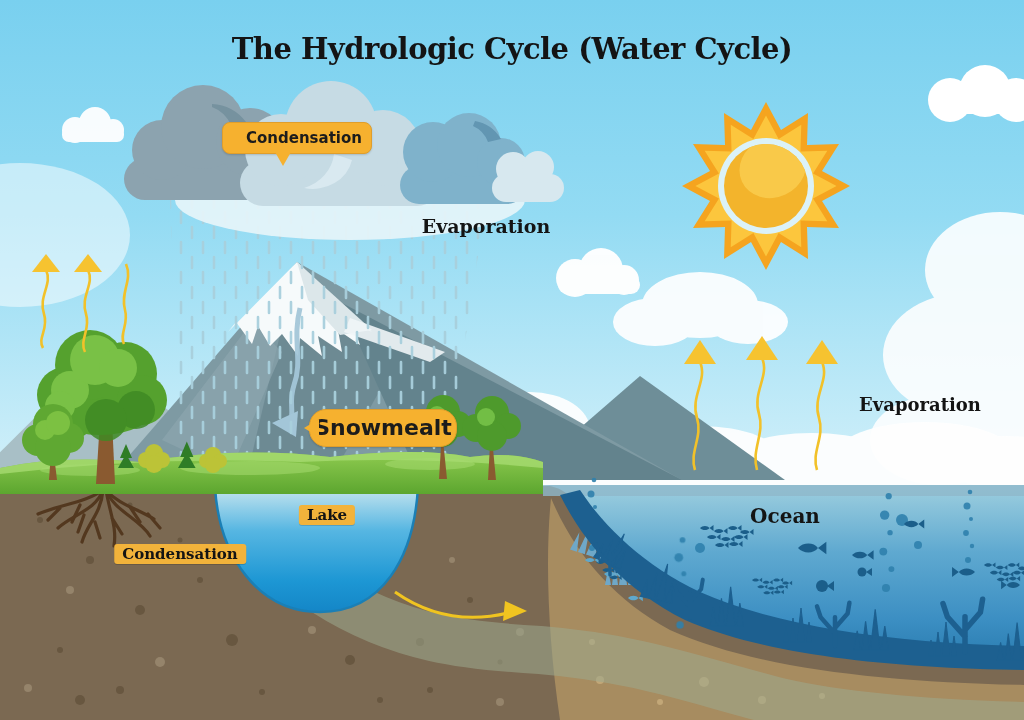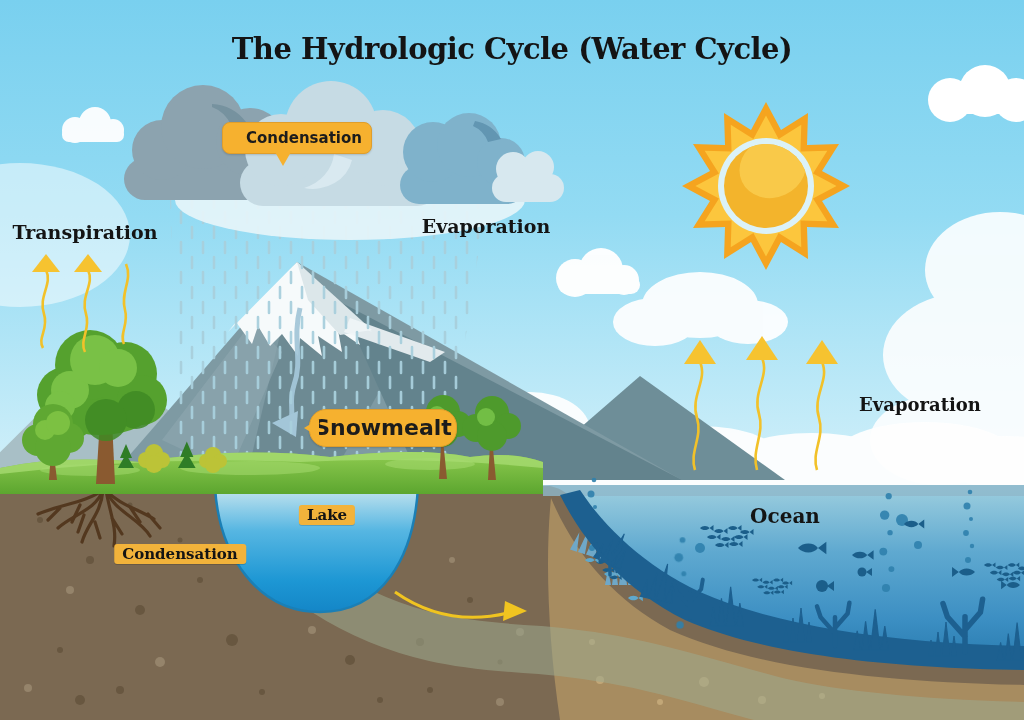--- a/index.html
+++ b/index.html
@@ -405,21 +405,20 @@
     <path d="M806,364 L822,340 L838,364 Z" stroke="none"></path>
   </g>
   <g>
     <path d="M395,592 C432,618 470,622 508,613" fill="none" stroke="#F0C420" stroke-width="3"></path>
     <path d="M505,601 L527,611 L503,621 Z" fill="#F0C420"></path>
   </g>
 </svg>
 
 <div class="lbl slab title">The Hydrologic Cycle (Water Cycle)</div>
 <div class="bubble condensation">Condensation</div>
-<div class="lbl slab transpiration">Transpiration</div>
 <div class="lbl slab evap-left">Evaporation</div>
 <div class="lbl slab evap-right">Evaporation</div>
 <div class="bubble snowmealt">Snowmealt</div>
 <div class="lbl slab tag lake">Lake</div>
 <div class="lbl slab tag percolation">Condensation</div>
 <div class="lbl slab ocean">Ocean</div>
 
 </div>
 
 </body></html>

